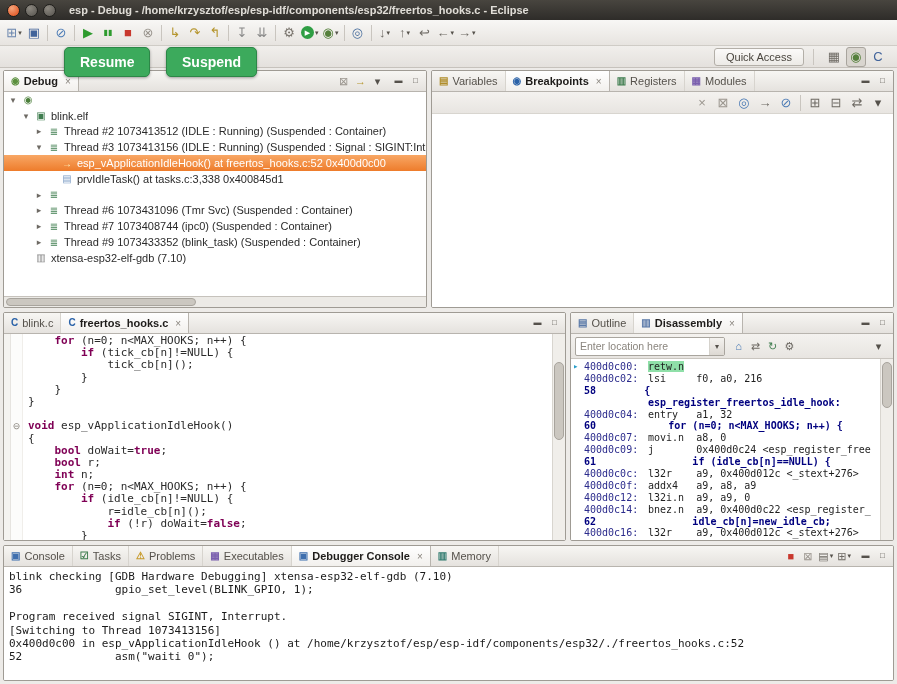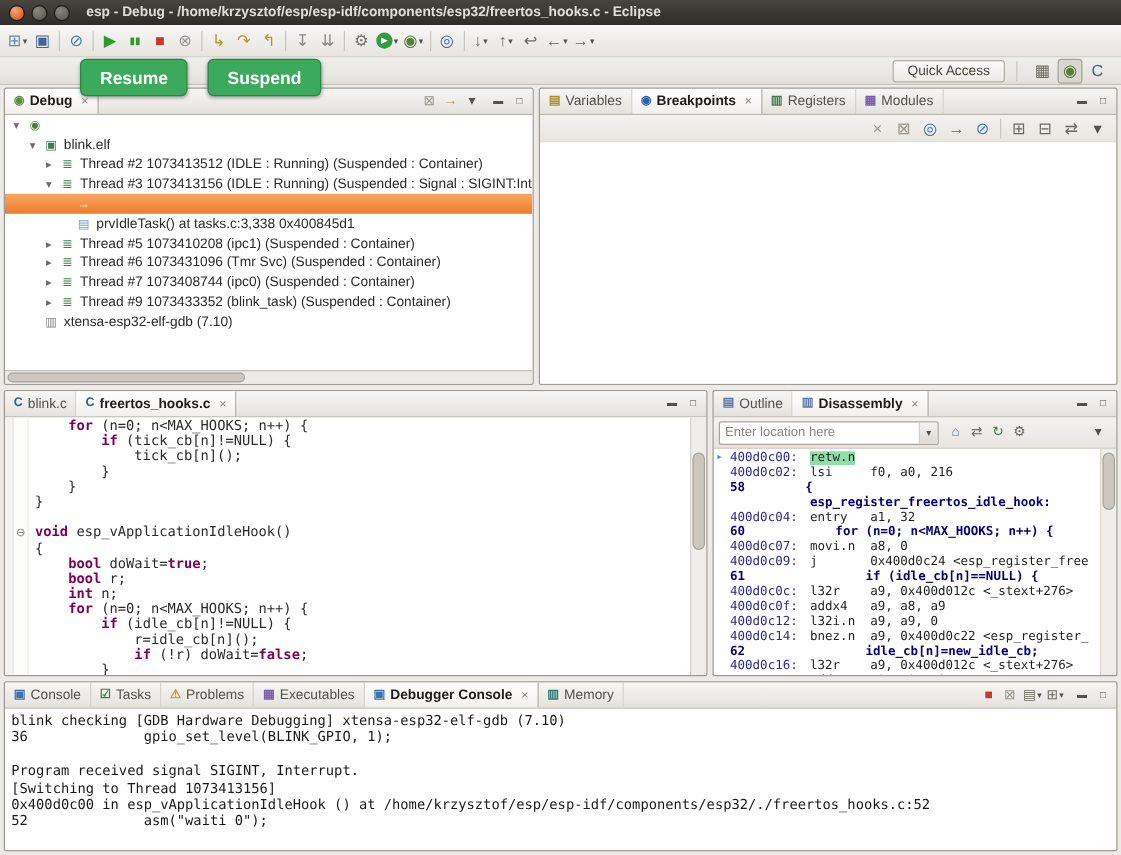--- a/index.html
+++ b/index.html
@@ -74,21 +74,21 @@
   .code{flex:1;font-family:"DejaVu Sans Mono",monospace;font-size:11px;padding:1px 0 0 5px;overflow:hidden;white-space:pre;}
   .cline{height:12.2px;line-height:12.2px;}
   .kw{color:#7f0055;font-weight:bold;}
   .vscroll{flex:0 0 13px;background:#f0eeea;border-left:1px solid #d8d5cf;position:relative;}
   .vthumb{position:absolute;left:1px;width:10px;background:#cbc7c0;border:1px solid #a8a49d;border-radius:5px;}
   #panel-editor .vthumb{top:28px;height:78px;}
   #panel-disasm .vthumb{top:3px;height:46px;}
 
   
   .disasm-toolbar{flex:0 0 25px;display:flex;align-items:center;gap:3px;padding:0 4px;background:linear-gradient(#f4f2ef,#e8e5e1);border-bottom:1px solid #c9c5bf;}
-  .combo{display:flex;align-items:center;width:176px;height:19px;background:#fff;border:1px solid #a9a59e;border-radius:2px;overflow:hidden;}
+  .combo{display:flex;align-items:center;width:150px;height:19px;background:#fff;border:1px solid #a9a59e;border-radius:2px;overflow:hidden;}
   .combo-text{flex:1;color:#8a857e;font-size:10.5px;padding:0 4px;white-space:nowrap;overflow:hidden;}
   .combo-btn{flex:0 0 15px;height:100%;display:flex;align-items:center;justify-content:center;font-size:8px;color:#55514b;border-left:1px solid #d5d2cc;background:linear-gradient(#f4f2ef,#ddd9d3);}
   .tspacer{flex:1;}
   .disasm-wrap{flex:1;display:flex;overflow:hidden;}
   .disasm-body{flex:1;background:#fff;font-family:"DejaVu Sans Mono",monospace;font-size:10px;overflow:hidden;padding:2px 0 0 13px;white-space:pre;}
   .drow{height:11.9px;line-height:11.9px;position:relative;}
   .pcmark{position:absolute;left:-11px;color:#2a9ec9;font-size:9px;}
   .daddr{display:inline-block;min-width:64px;color:#2b2b8c;}
   .dtext{color:#1e1e1e;}
   .dtext.pc{background:#8fdfa8;}
@@ -254,30 +254,30 @@
         <span class="ntext">Thread #2 1073413512 (IDLE : Running) (Suspended : Container)</span>
       </div>
       <div class="trow" style="padding-left: 30px;">
         <span class="tarrow">▾</span>
         <span class="nicon" style="color: rgb(63, 125, 79);">≣</span>
         <span class="ntext">Thread #3 1073413156 (IDLE : Running) (Suspended : Signal : SIGINT:Interru</span>
       </div>
       <div class="trow sel" style="padding-left: 43px;">
         <span class="tarrow"></span>
         <span class="nicon" style="color: rgb(253, 243, 192);">→</span>
+        <span class="ntext">esp_vApplicationIdleHook() at freertos_hooks.c:52 0x400d0c00</span>
       </div>
       <div class="trow" style="padding-left: 43px;">
         <span class="tarrow"></span>
         <span class="nicon" style="color: rgb(127, 159, 198);">▤</span>
         <span class="ntext">prvIdleTask() at tasks.c:3,338 0x400845d1</span>
       </div>
       <div class="trow" style="padding-left: 30px;">
         <span class="tarrow">▸</span>
         <span class="nicon" style="color: rgb(63, 125, 79);">≣</span>
-        <span class="ntext">Thread #5 1073410208 (ipc1) (Suspended : Container)</span>
       </div>
       <div class="trow" style="padding-left: 30px;">
         <span class="tarrow">▸</span>
         <span class="nicon" style="color: rgb(63, 125, 79);">≣</span>
         <span class="ntext">Thread #6 1073431096 (Tmr Svc) (Suspended : Container)</span>
       </div>
       <div class="trow" style="padding-left: 30px;">
         <span class="tarrow">▸</span>
         <span class="nicon" style="color: rgb(63, 125, 79);">≣</span>
         <span class="ntext">Thread #7 1073408744 (ipc0) (Suspended : Container)</span>

